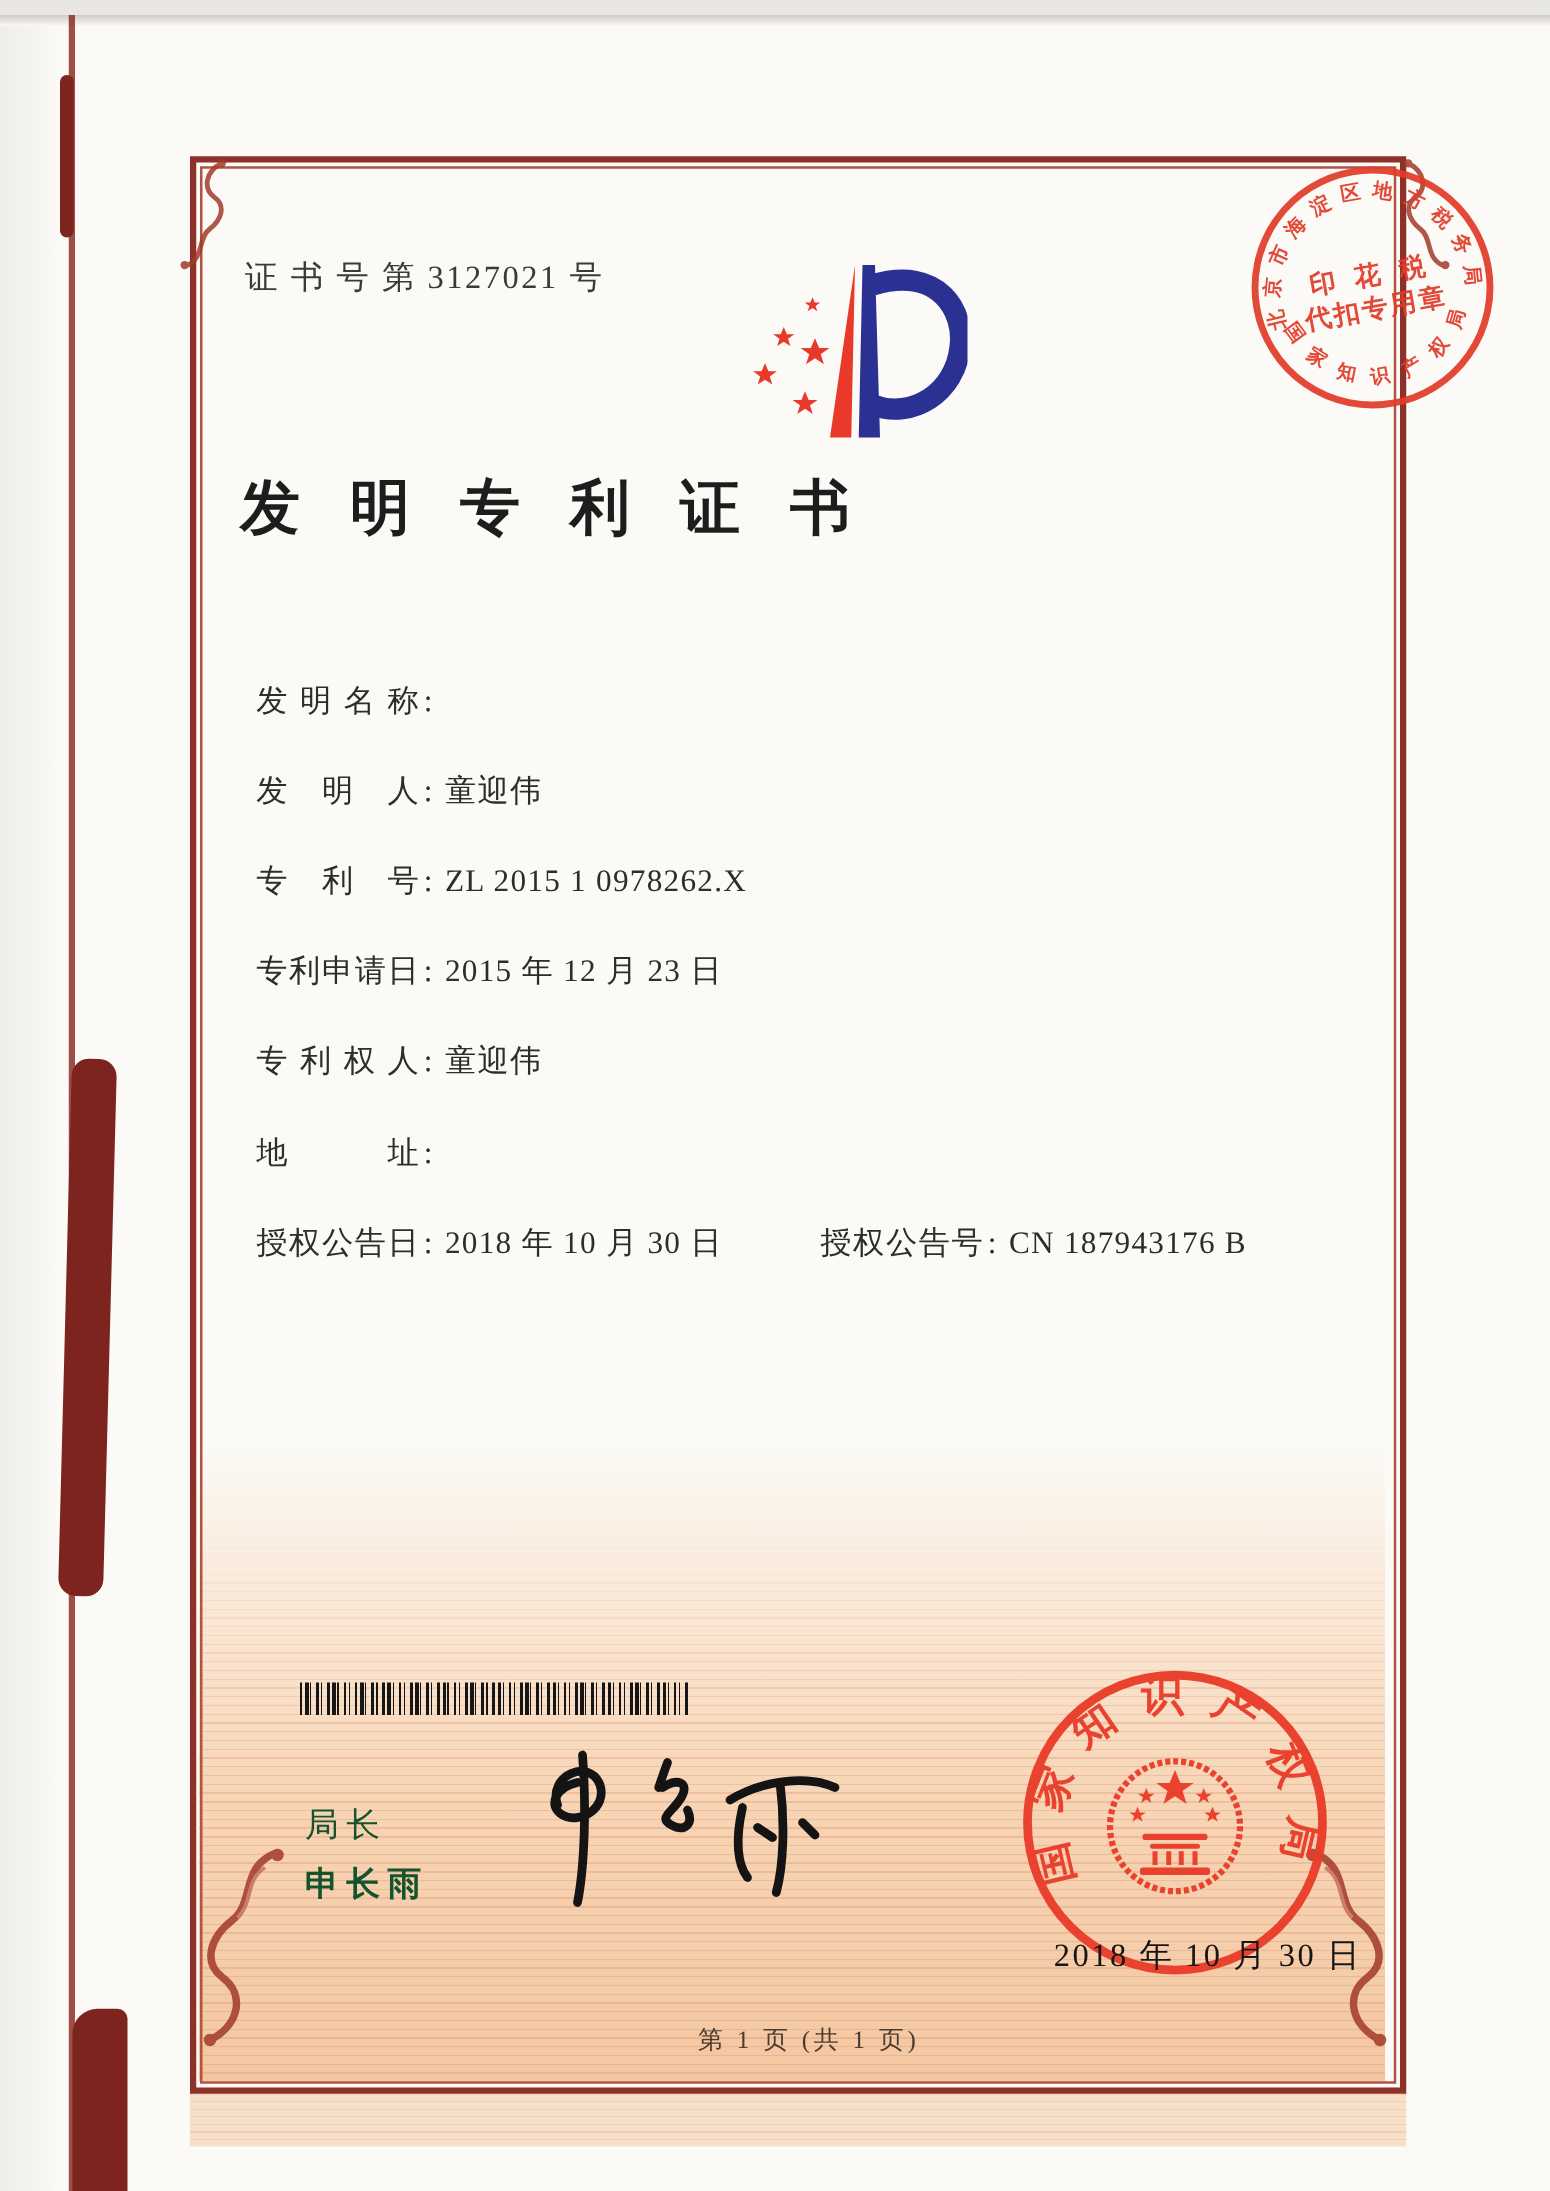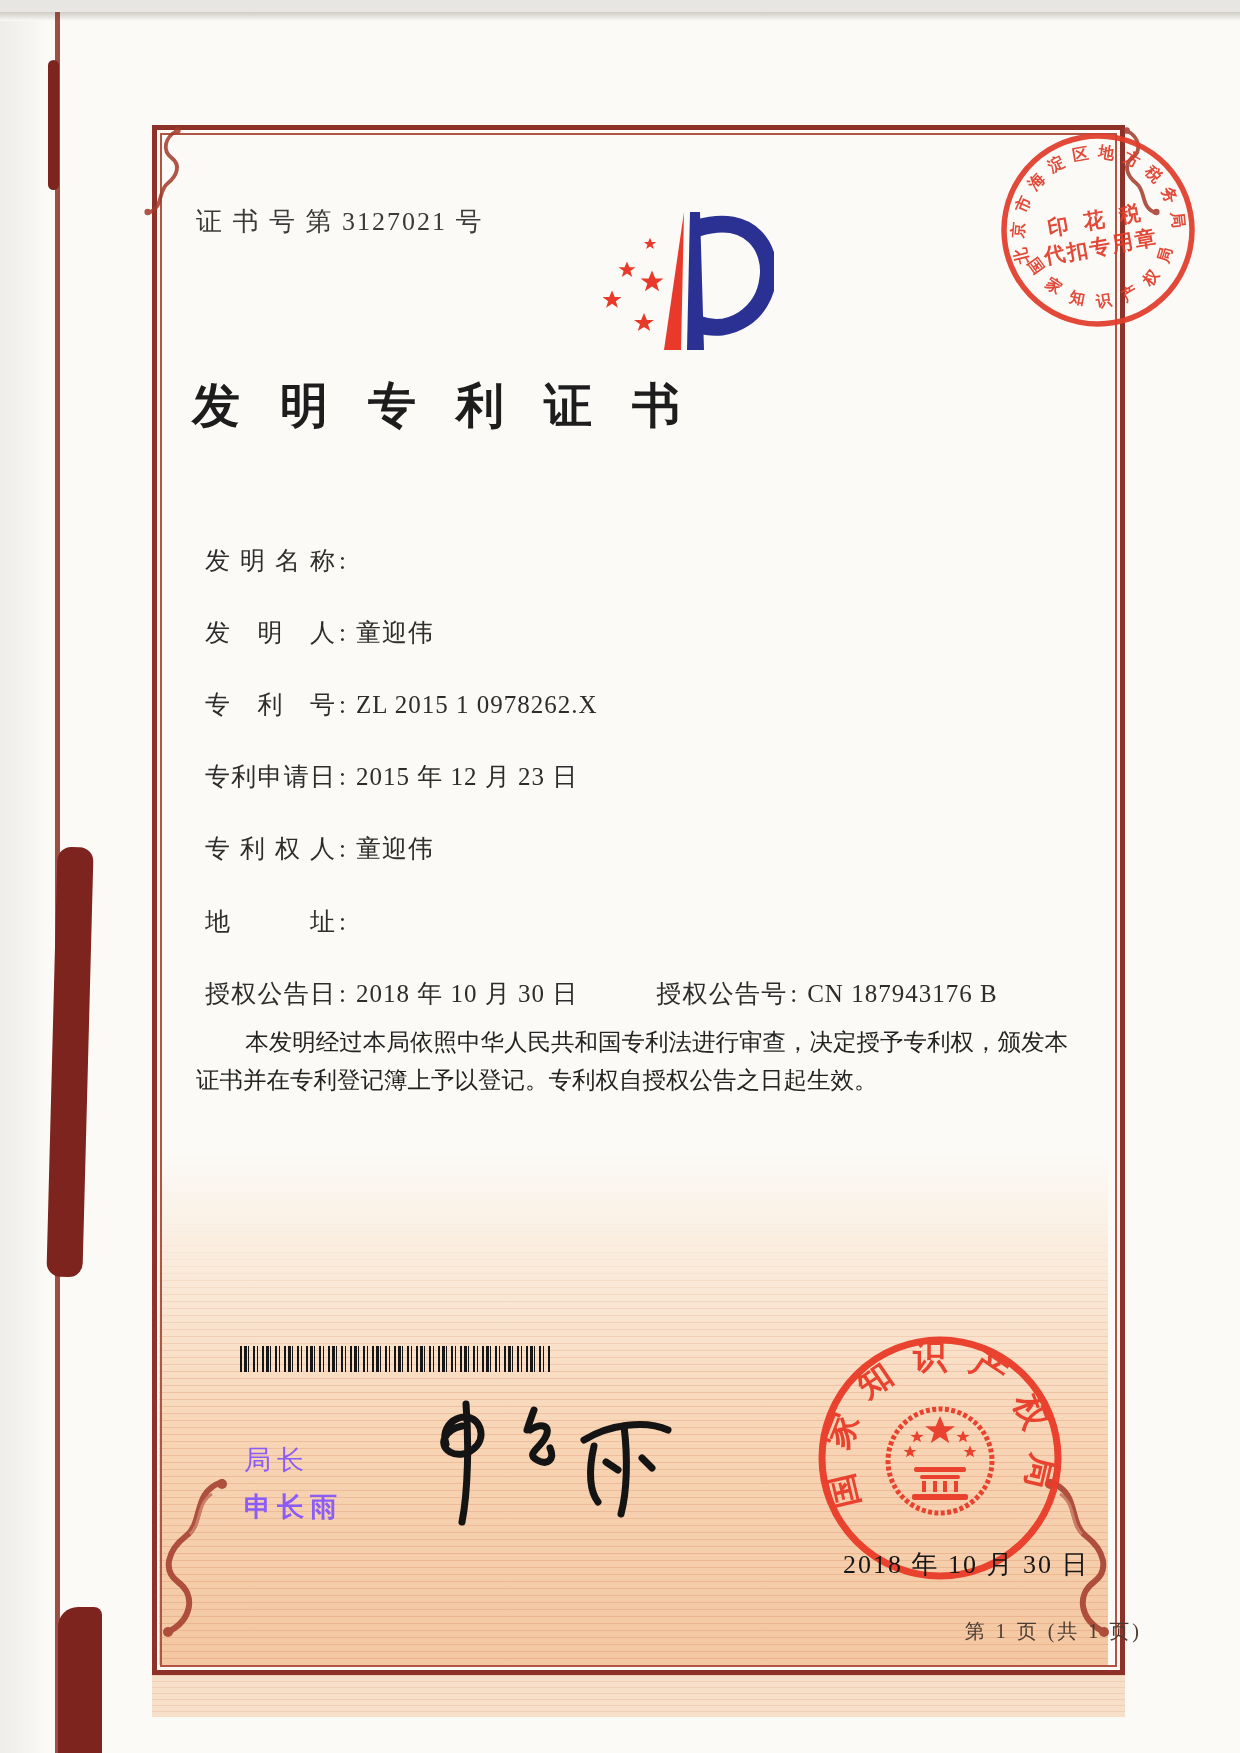--- a/index.html
+++ b/index.html
@@ -43,26 +43,26 @@
   .col2{margin-left:78px;display:flex;align-items:baseline;}
   
   .paras{position:absolute;left:196px;top:1012px;width:872px;font-size:23.5px;line-height:37.8px;
          text-align:justify;color:#232323;}
   .paras p{margin:0;text-indent:2.1em;}
   
   .barcode{position:absolute;left:240px;top:1334px;width:312px;height:26px;
      background:repeating-linear-gradient(90deg,#161616 0 2px,transparent 2px 4px,#161616 4px 7px,transparent 7px 8px,
         #161616 8px 9px,transparent 9px 13px,#161616 13px 15px,transparent 15px 17px,#161616 17px 18px,transparent 18px 22px);}
   .signer{position:absolute;left:244px;font-family:"Liberation Sans","DejaVu Sans",sans-serif;
-          font-size:27px;letter-spacing:6px;color:#8b5cf6;}
+          font-size:27px;letter-spacing:6px;color:#14532d;}
   .signer-title{top:1430px;} .signer-name{top:1477px;font-weight:bold;}
   .signature{position:absolute;left:418px;top:1388px;}
   .seal{position:absolute;left:813px;top:1319px;opacity:.95;}
   .issue-date{position:absolute;left:843px;top:1535px;font-size:26px;letter-spacing:2px;color:#161616;}
-  .footer{position:absolute;left:152px;top:1606px;width:990px;text-align:right;font-size:20px;
+  .footer{position:absolute;left:152px;top:1606px;width:990px;text-align:center;font-size:20px;
           letter-spacing:3px;color:#4a3a30;}
 </style>
 </head>
 <body>
 
 <div class="page">
 
   <div class="scan-left"></div>
   <div class="scan-top"></div>
   <div class="spine-line"></div>
@@ -207,21 +207,20 @@
           <span>公</span>
           <span>告</span>
           <span>号</span>
         </span>
         <span class="colon">:</span>
         <span class="val">CN 187943176 B</span>
     </span>
   </div>
 
   <div class="paras">
-    <p>本发明经过本局依照中华人民共和国专利法进行审查，决定授予专利权，颁发本证书并在专利登记簿上予以登记。专利权自授权公告之日起生效。</p>
   </div>
 
   <div class="barcode"></div>
 
   <div class="signer signer-title">局长</div>
   <div class="signer signer-name">申长雨</div>
 
   <svg class="signature" width="262" height="142" viewBox="0 0 262 142">
     <g fill="none" stroke="#141414" stroke-width="7" stroke-linecap="round">
       <path d="M28,44 C20,20 54,6 62,28 C68,46 46,60 32,52 C20,45 26,30 44,26"></path>

